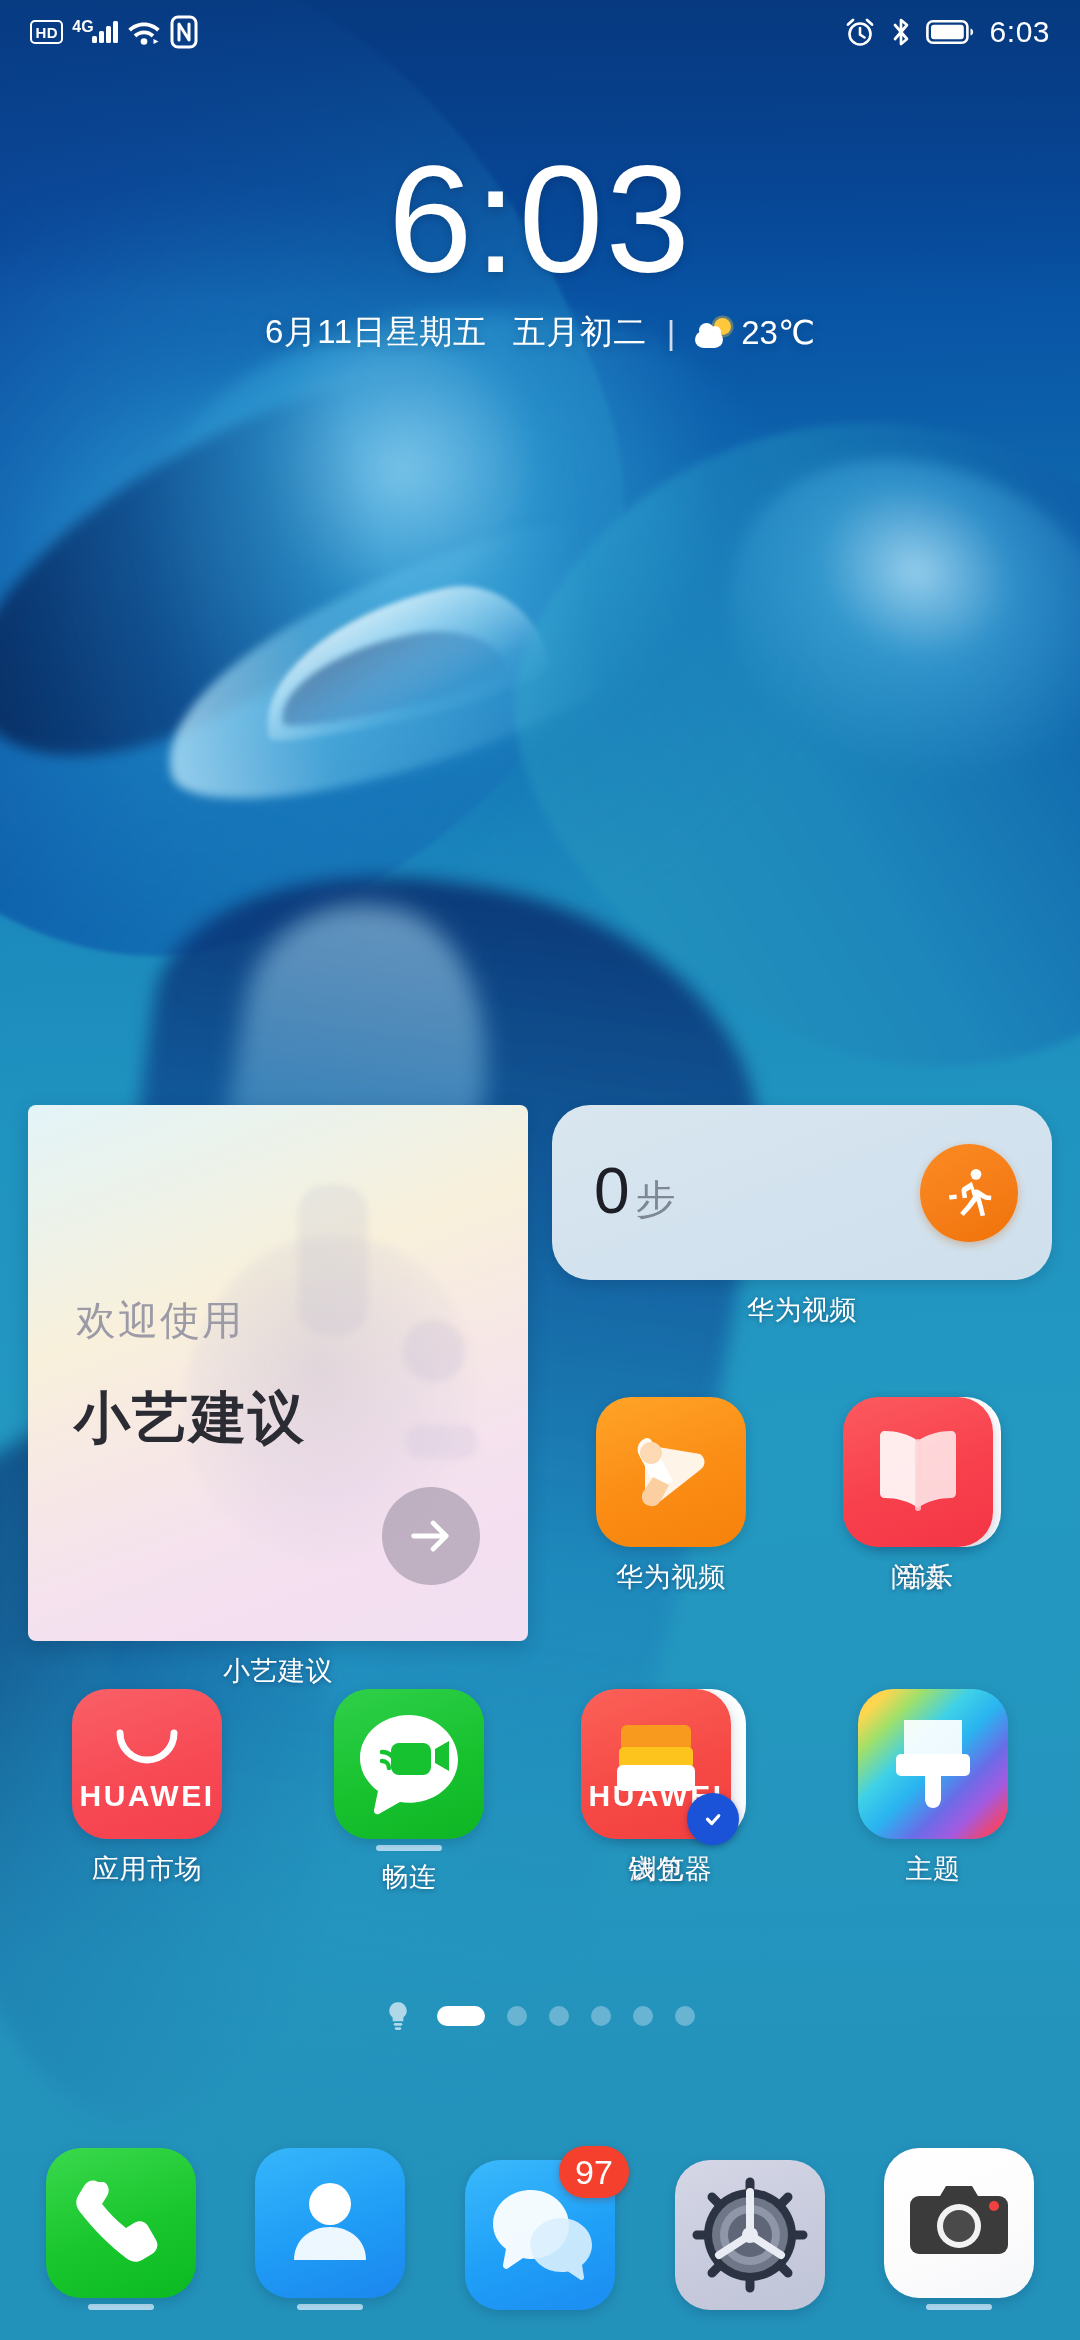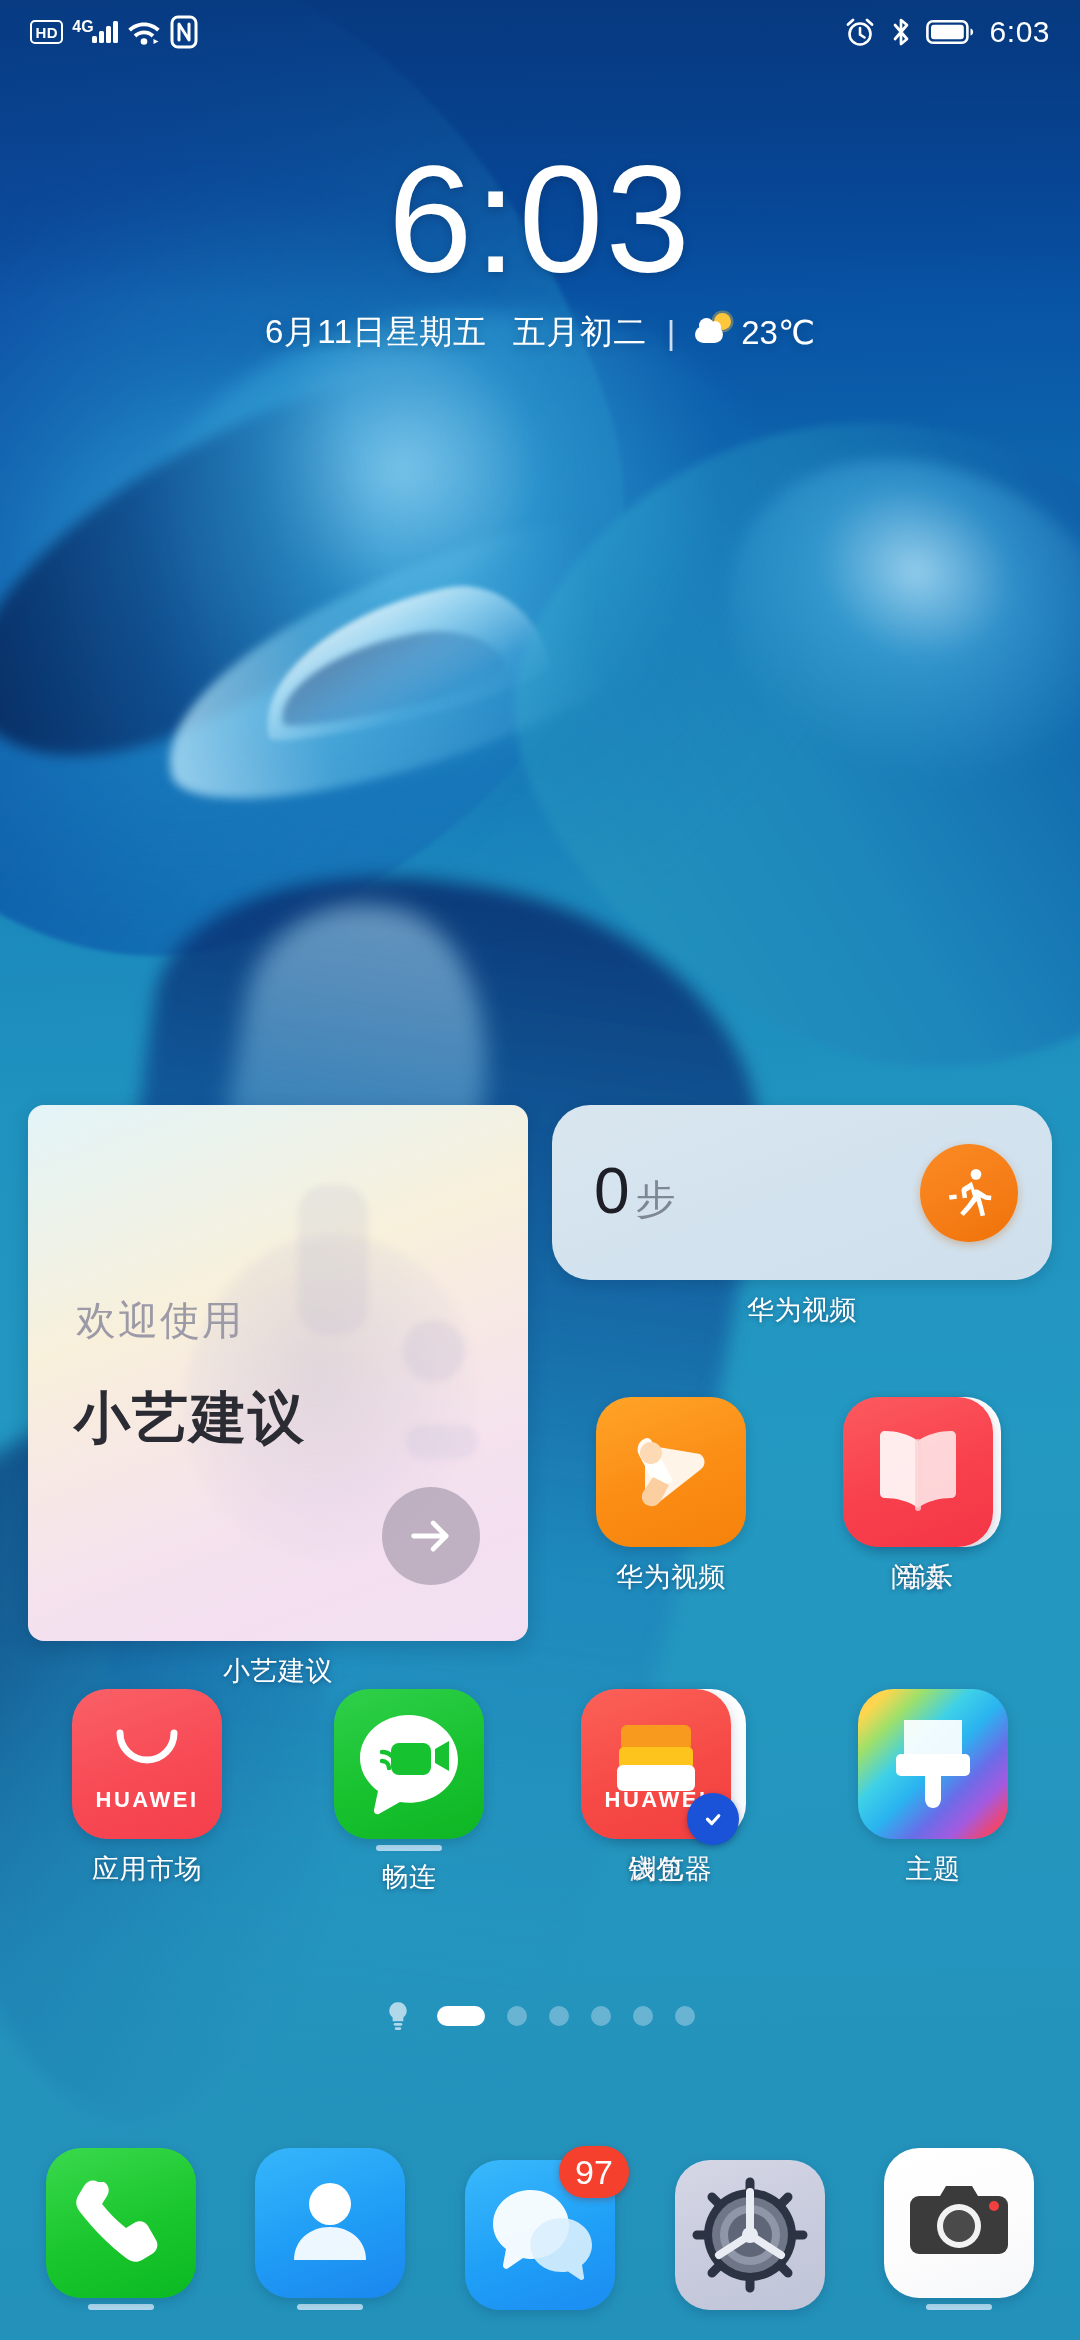--- a/index.html
+++ b/index.html
@@ -137,21 +137,21 @@
     font-size:152px; font-weight:300; line-height:1.04;
     letter-spacing:2px;
   }
   #clock-sub{
     margin-top:12px; font-size:33px; font-weight:400;
     display:flex; align-items:center; justify-content:center; gap:0;
   }
   .cs-date{ letter-spacing:.5px; }
   .cs-lunar{ margin-left:26px; letter-spacing:.5px; }
   .cs-div{ margin:0 20px; opacity:.8; font-weight:300; }
-  .cs-weather{ display:flex; gap:8px; }
+  .cs-weather{ display:flex; align-items:center; gap:8px; }
   .wx-icon{ position:relative; width:38px; height:30px; }
   .wx-sun{
     position:absolute; right:2px; top:0px; width:17px; height:17px;
     border-radius:50%; background:#ffc83c;
     box-shadow:0 0 0 2.5px rgba(255,200,60,.35);
   }
   .wx-cloud{
     position:absolute; left:0; bottom:0; width:28px; height:17px;
     background:#fff; border-radius:11px;
   }
@@ -187,21 +187,21 @@
   }
   .underbar{
     width:66px; height:6px; border-radius:3px;
     background:rgba(190,225,245,.9); margin-top:6px;
   }
   .no-underbar{ margin-top:12px; }
 
   
   .xy-cell{ grid-column:1 / span 2; grid-row:1 / span 2; }
   #xiaoyi-widget{
-    width:500px; height:600px; border-radius:16px;
+    width:500px; height:600px; border-radius:8px;
     position:relative; overflow:hidden;
     background:
       linear-gradient(160deg,#e3f4f8 0%,#eef2e8 20%,#f8f0db 36%,#f7e9e4 52%,#f5e2ee 70%,#f3dff0 84%,#f2e0f2 100%);
     box-shadow:0 6px 20px rgba(0,25,60,.2);
   }
   .xy-ghost{
     position:absolute; left:155px; top:130px; width:300px; height:330px;
     background:radial-gradient(ellipse at 45% 40%, rgba(175,170,200,.30) 0%, rgba(190,185,215,.17) 45%, rgba(200,195,220,0) 72%);
     border-radius:50% 50% 45% 55%/55% 50% 50% 45%;
     filter:blur(4px);
@@ -269,21 +269,21 @@
   .wallet-bg{ background:linear-gradient(160deg,#fb6158 0%,#f64a46 55%,#f23f3f 100%); }
   .vmall-bg{ background:linear-gradient(160deg,#ffffff 0%,#fbfcfd 60%,#f6f8fa 100%); }
   .phone-bg{ background:linear-gradient(160deg,#3ad94d 0%,#19c62d 55%,#0bb922 100%); }
   .contacts-bg{ background:linear-gradient(160deg,#36b6fb 0%,#1f9cf5 55%,#1b86ef 100%); }
   .messages-bg{ background:linear-gradient(160deg,#3ab9fb 0%,#1fa0f7 55%,#1b8cf2 100%); }
   .settings-bg{ background:linear-gradient(160deg,#d5d7e6 0%,#c8cbdd 55%,#c0c4d8 100%); }
   .camera-bg{ background:linear-gradient(160deg,#ffffff 0%,#fcfcfd 60%,#f6f7f9 100%); }
 
   .hw-txt{
     position:absolute; left:0; right:0; bottom:26px;
-    text-align:center; color:#fff; font-size:22px;
+    text-align:center; color:#fff; font-size:30px;
     font-weight:700; letter-spacing:2.5px;
   }
   .vmall-txt{
     position:absolute; left:0; right:0; top:72px;
     text-align:center; color:#fff; font-size:19px;
     font-weight:700; letter-spacing:1px;
   }
   .badge-shield{
     position:absolute; right:-8px; bottom:-6px;
     width:52px; height:52px; border-radius:50%;

